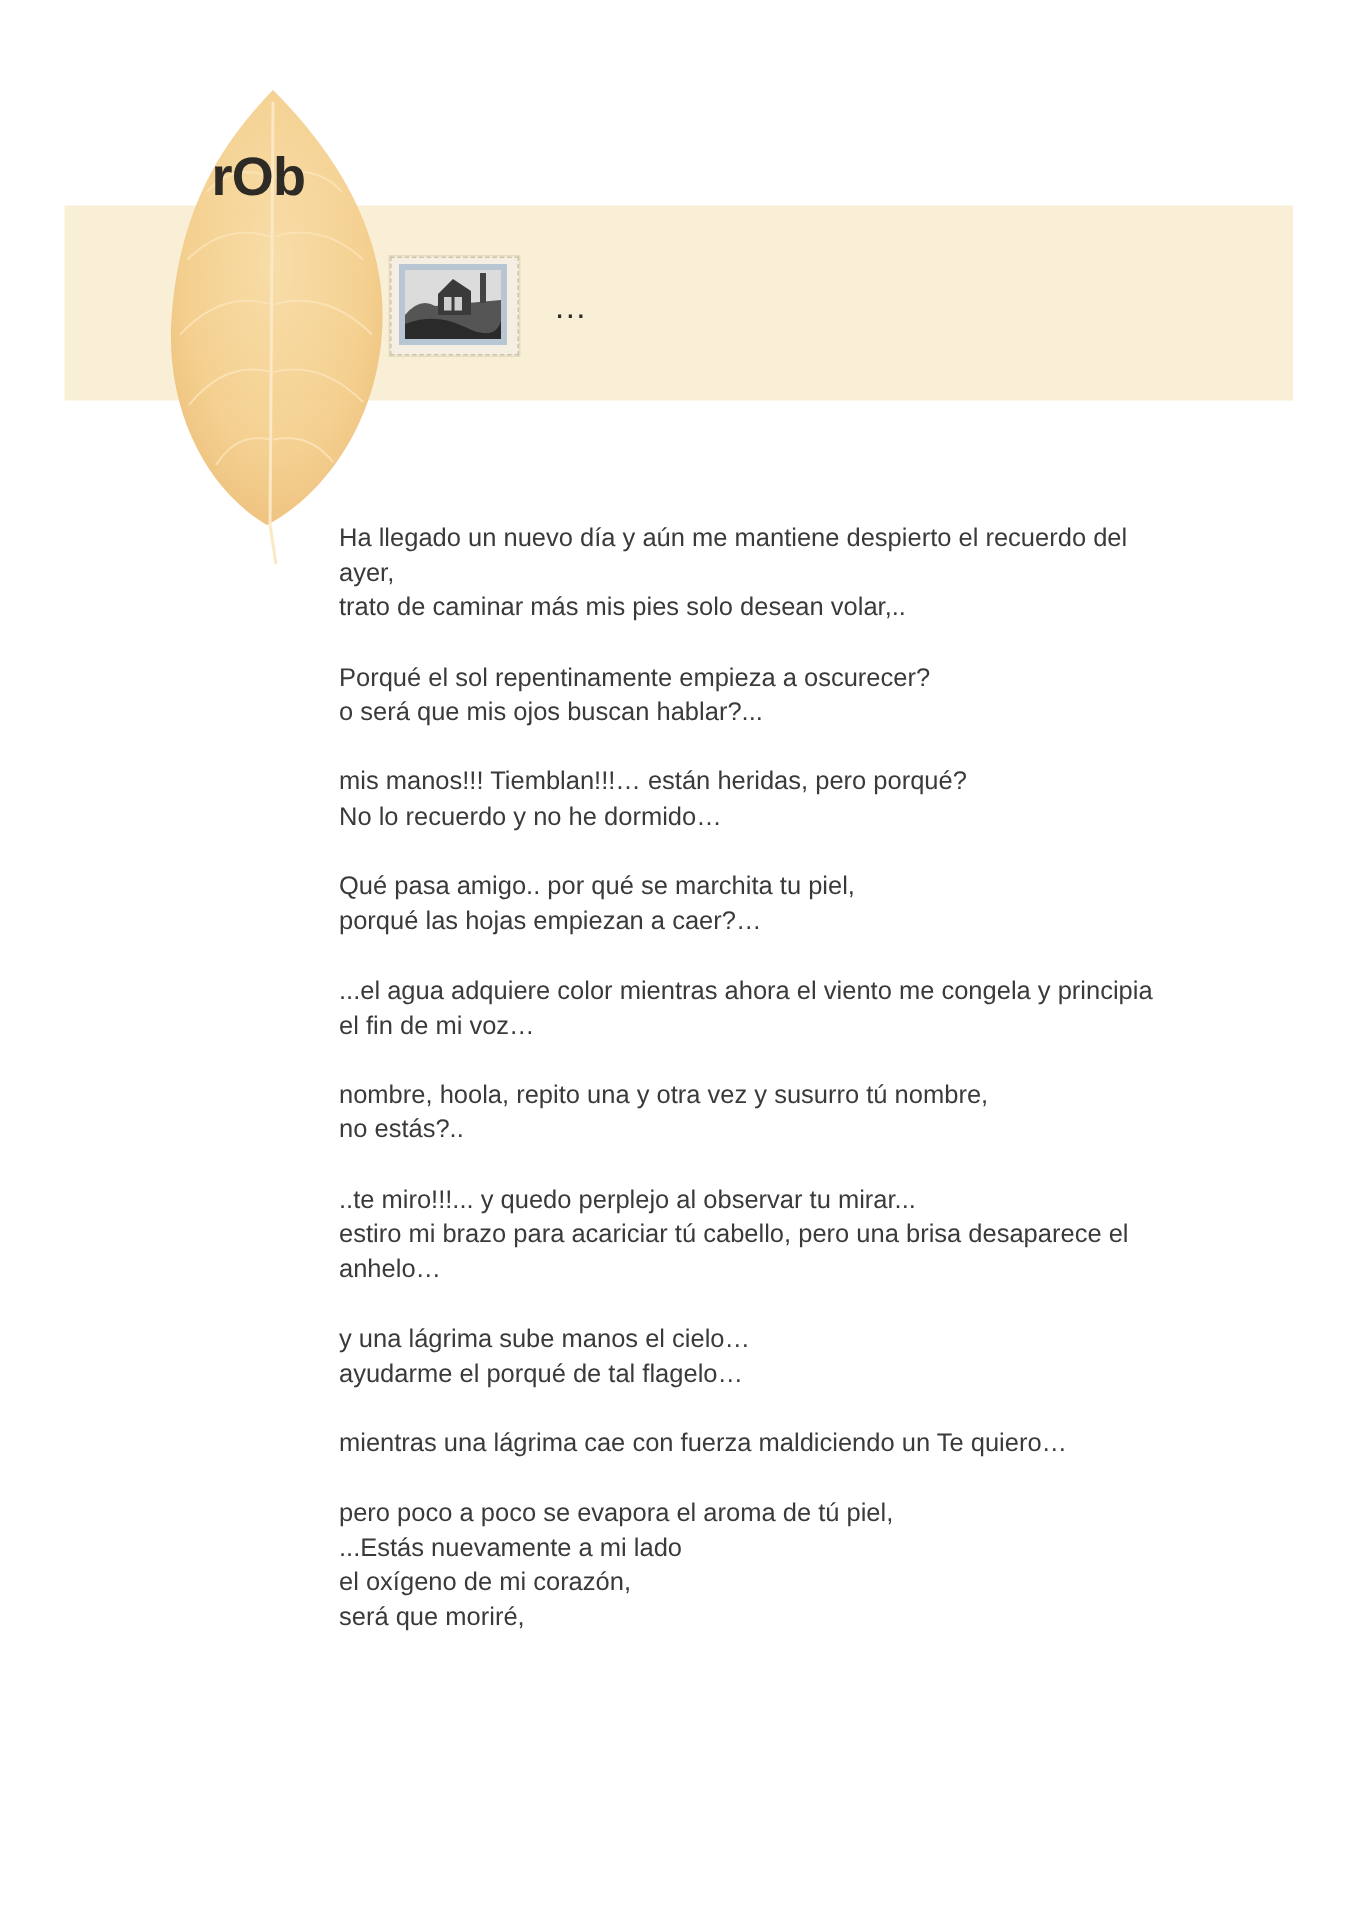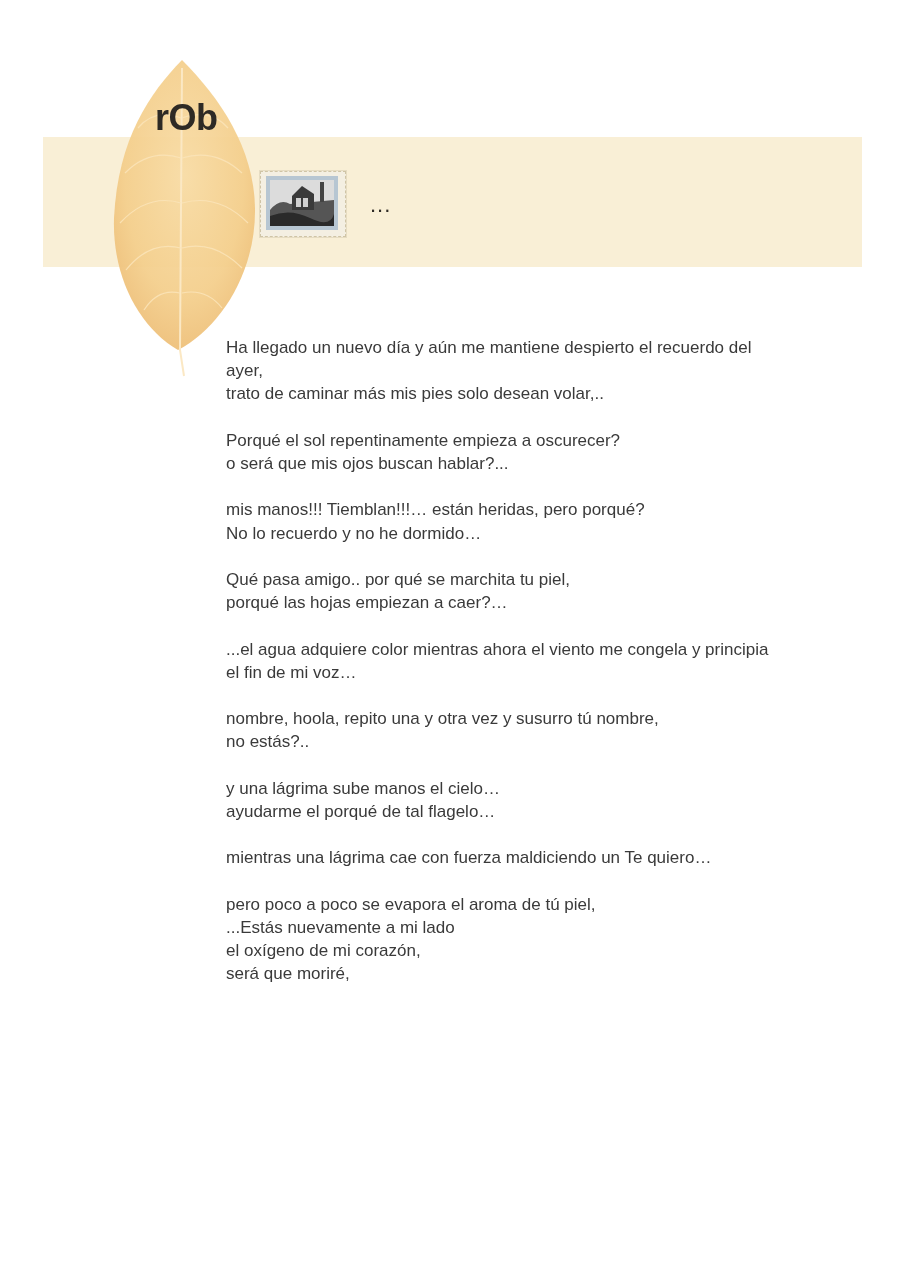--- a/index.html
+++ b/index.html
@@ -9,21 +9,21 @@
     font-family:"Liberation Sans", sans-serif;
   }
   .band {
     position:absolute; left:43px; top:137px; width:819px; height:130px;
     background:#f9efd6;
   }
   .leaf {
     position:absolute; left:110px; top:58px; width:150px; height:320px;
   }
   .title {
-    position:absolute; left:155px; top:98px;
+    position:absolute; left:141px; top:98px;
     font-family:"Liberation Sans", sans-serif;
     font-weight:bold; font-size:36px; color:#2e2a25; letter-spacing:-0.5px;
     line-height:40px;
   }
   .stamp {
     position:absolute; left:260px; top:171px; width:84px; height:64px;
     background:#f4efe2;
     border:1px dashed #cfc4a6;
     box-shadow:0 0 0 1px #e6dcc2;
   }
@@ -33,21 +33,21 @@
   }
   .stamp .photo {
     position:absolute; left:4px; top:4px; width:64px; height:46px; overflow:hidden;
     background:linear-gradient(#e8e8e8 0%, #cfcfcf 35%, #6b6b6b 60%, #333 100%);
   }
   .subtitle {
     position:absolute; left:370px; top:192px; font-size:22px; color:#2e2a25;
     letter-spacing:1px;
   }
   .poem {
-    position:absolute; left:226px; top:336px; width:600px;
+    position:absolute; left:226px; top:347px; width:600px;
     font-size:17px; line-height:23.2px; color:#3a3a3a;
   }
   .stanza { margin:0 0 23.2px 0; }
   .line { display:block; }
 </style>
 </head>
 <body>
 
 <div class="band"></div>
 
@@ -115,20 +115,25 @@
   </div>
   <div class="stanza">
     <span class="line">...el agua adquiere color mientras ahora el viento me congela y principia</span>
     <span class="line">el fin de mi voz…</span>
   </div>
   <div class="stanza">
     <span class="line">nombre, hoola, repito una y otra vez y susurro tú nombre,</span>
     <span class="line">no estás?..</span>
   </div>
   <div class="stanza">
+    <span class="line">..te miro!!!... y quedo perplejo al observar tu mirar...</span>
+    <span class="line">estiro mi brazo para acariciar tú cabello, pero una brisa desaparece el</span>
+    <span class="line">anhelo…</span>
+  </div>
+  <div class="stanza">
     <span class="line">y una lágrima sube manos el cielo…</span>
     <span class="line">ayudarme el porqué de tal flagelo…</span>
   </div>
   <div class="stanza">
     <span class="line">mientras una lágrima cae con fuerza maldiciendo un Te quiero…</span>
   </div>
   <div class="stanza">
     <span class="line">pero poco a poco se evapora el aroma de tú piel,</span>
     <span class="line">...Estás nuevamente a mi lado</span>
     <span class="line">el oxígeno de mi corazón,</span>

